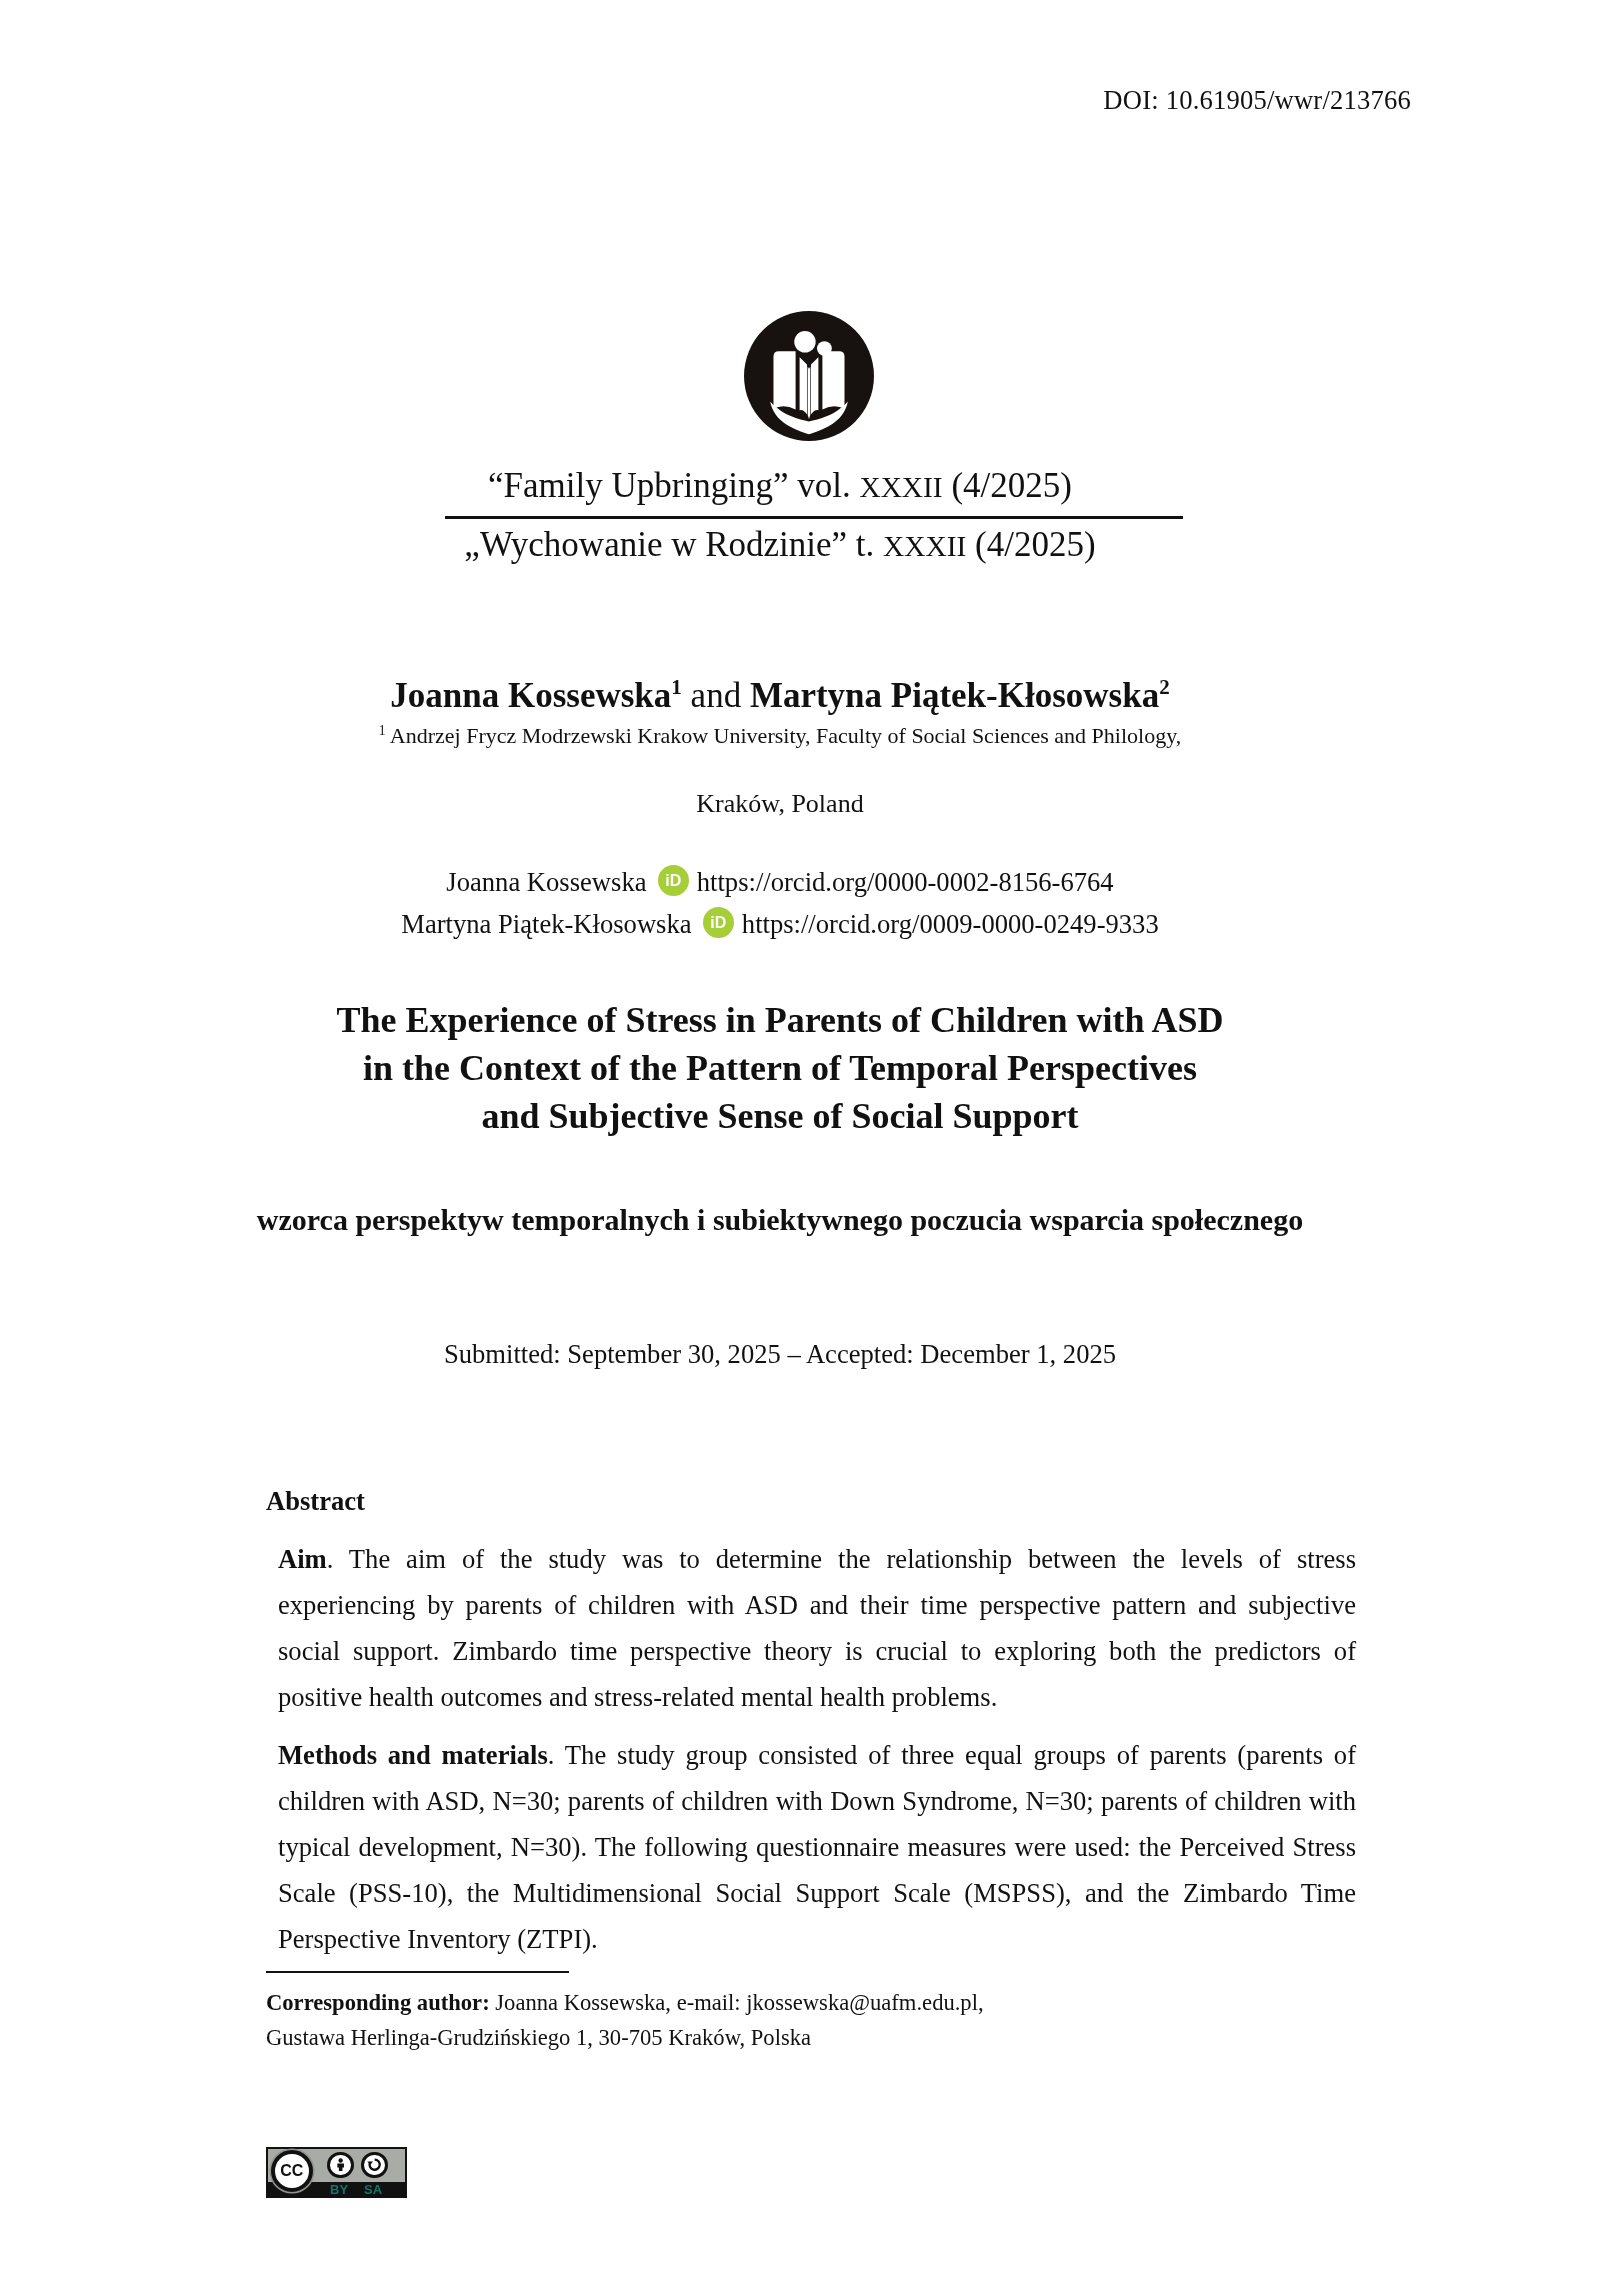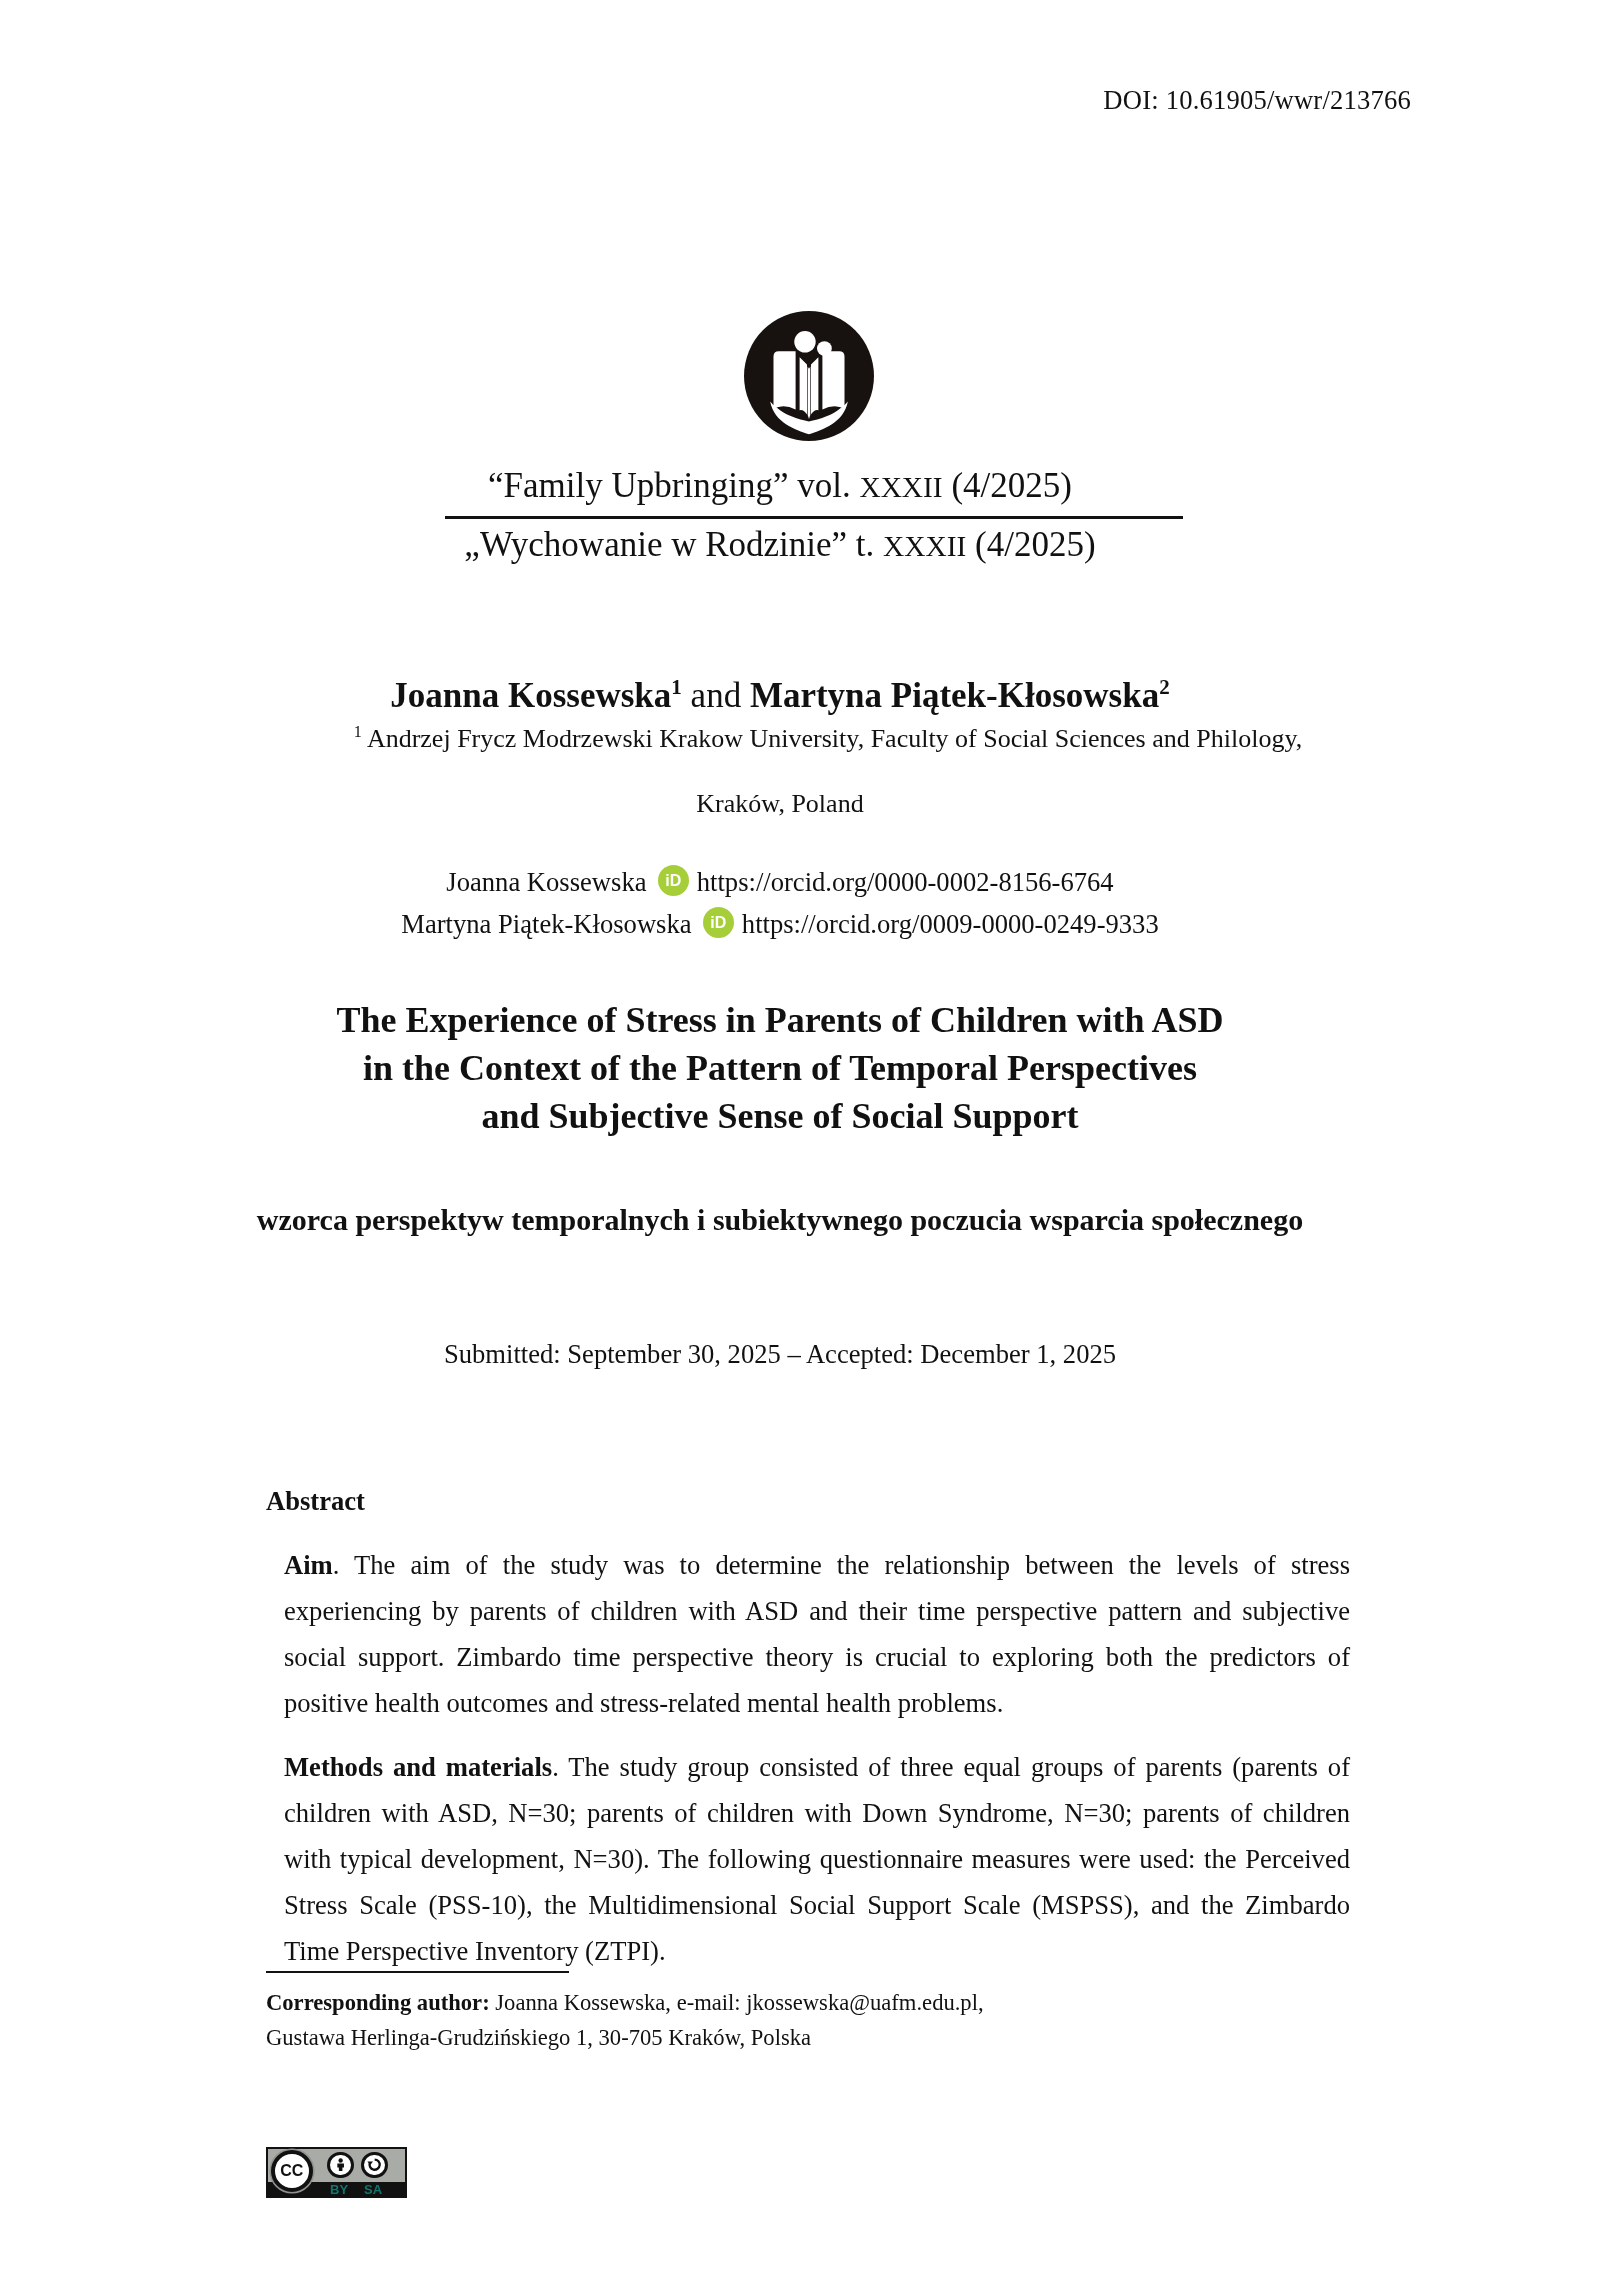--- a/index.html
+++ b/index.html
@@ -22,21 +22,21 @@
 
   .journal-en{top:466px;font-size:35px;}
   .journal-pl{top:525px;font-size:35px;}
   .roman{font-size:0.84em;}
   .journal-rule{top:516px;left:445px;width:738px;height:3.2px;background:#111;}
 
   .authors{top:675px;font-size:35px;font-weight:bold;}
   .authors .plain{font-weight:normal;}
   .authors sup{font-size:0.6em;}
 
-  .affil-1{top:723px;font-size:26px;padding-left:48px;}
+  .affil-1{top:723px;font-size:22px;}
   .affil-2{top:789px;font-size:26px;}
   .affil-1 sup{font-size:0.62em;}
 
   .orcid-line1{top:865px;}
   .orcid-line2{top:907px;}
   .orcid-line{font-size:26.6px;}
   .orcid-badge{
     display:inline-block;width:31px;height:31px;border-radius:50%;
     color:#fff;font-family:"Liberation Sans","DejaVu Sans",sans-serif;
     font-weight:bold;font-size:16px;line-height:31px;text-align:center;
@@ -44,21 +44,21 @@
   }
 
   .title-en{top:996px;font-size:36px;line-height:48px;font-weight:bold;}
   .title-pl{top:1197px;font-size:30px;line-height:45px;font-weight:bold;}
   .title-en div,.title-pl div{white-space:nowrap;}
 
   .dates{top:1339px;font-size:26.6px;}
 
   .abstract{top:1478px;left:266px;width:1102px;font-size:26.6px;line-height:46px;text-align:justify;}
   .abstract .heading{font-weight:bold;text-align:left;}
-  .abstract p{margin:18px;}
+  .abstract p{margin:12px;}
   .abstract .plabel{font-weight:bold;}
 
   .fn-rule{top:1971px;left:266px;width:303px;height:2.4px;background:#111;}
   .footnote{top:1985px;left:266px;width:1102px;font-size:22.6px;line-height:35px;text-align:left;}
   .footnote .plabel{font-weight:bold;}
 
   .cc-badge{top:2147px;left:266px;width:141px;height:51px;padding-left:34px;}
   .cc-gray{position:absolute;top:0;left:0;width:141px;height:37px;background:#a9aba6;border:2.4px solid #111;box-sizing:border-box;}
   .cc-strip{position:absolute;top:37px;left:0;width:141px;height:13.7px;background:#111;}
   .cc-circle{

